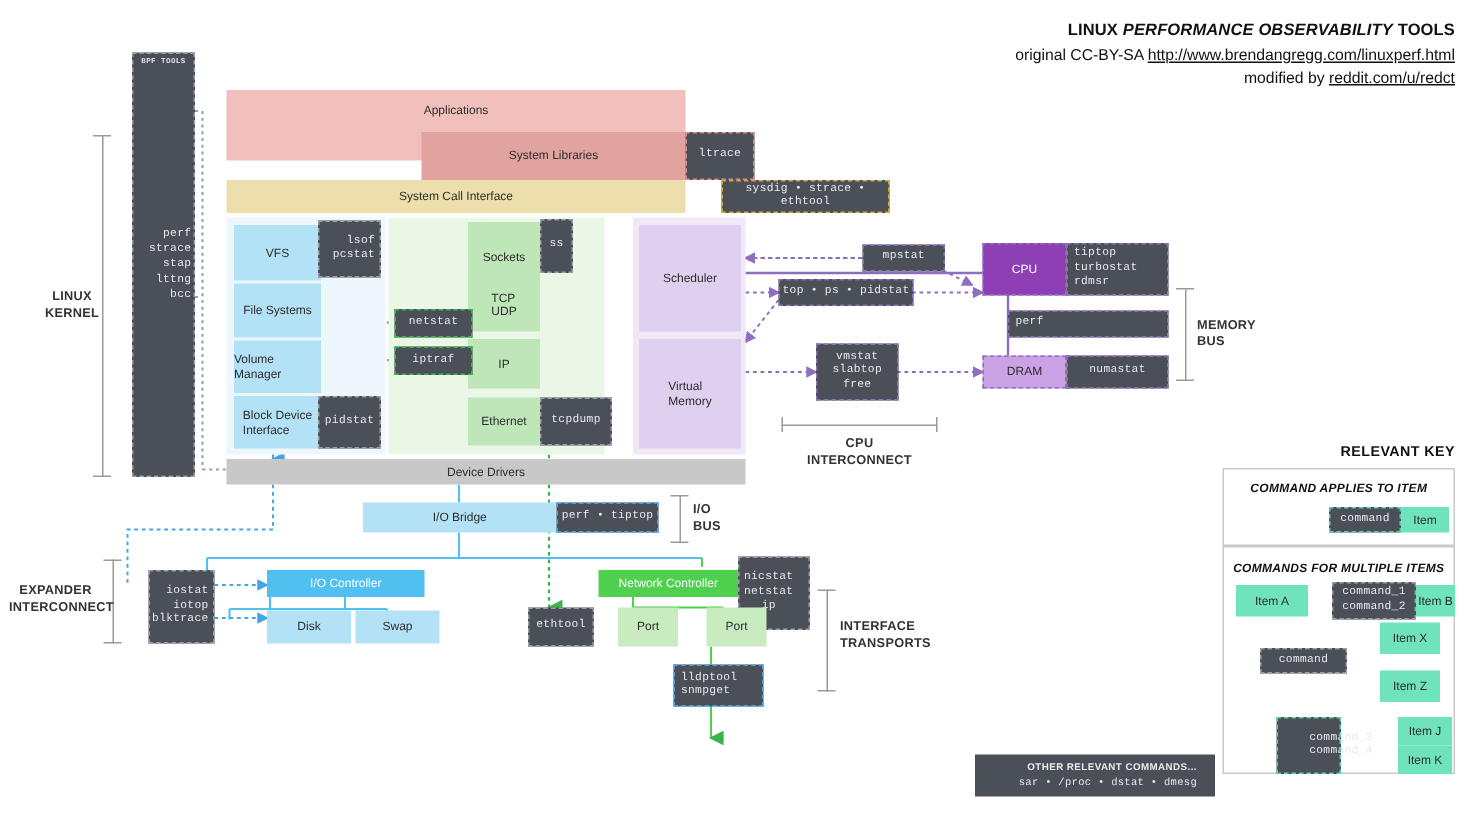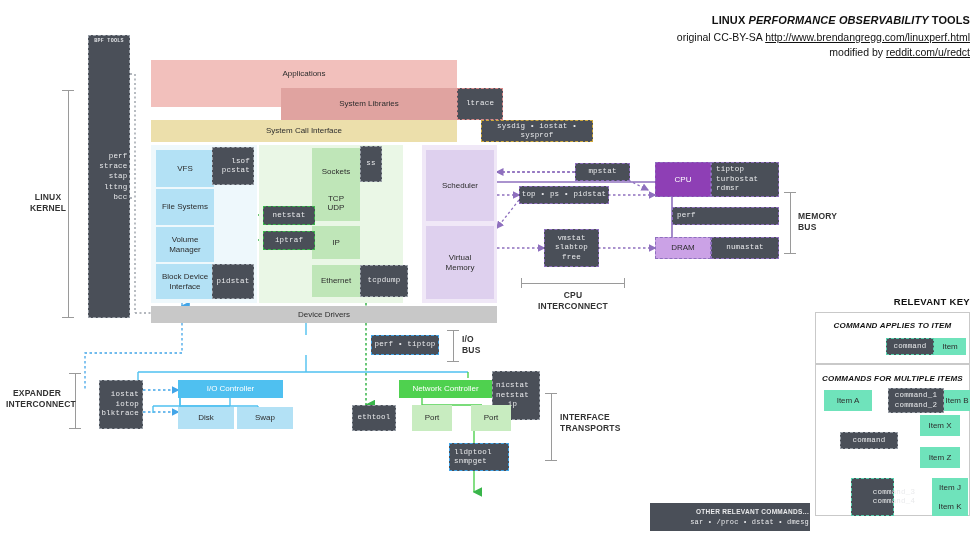--- a/index.html
+++ b/index.html
@@ -3,21 +3,21 @@
 <meta charset="utf-8">
 <style>
   html,body{margin:0;padding:0;}
   body{
     width:980px;height:552px;background:#ffffff;overflow:hidden;position:relative;
     font-family:"Liberation Sans",sans-serif;color:#333;
   }
   #stage{position:absolute;left:0;top:0;width:980px;height:552px;}
   .abs{position:absolute;box-sizing:border-box;}
   
-  .box{display:flex;align-items:center;justify-content:center;text-align:center;
+  .box{display:flex;align-items:center;justify-content:center;
        font-size:8px;line-height:1.15;color:#2d2d2d;}
   .cmd{background:#4a4f58;color:#e9eaec;font-family:"Liberation Mono",monospace;
        font-size:7.5px;line-height:1.25;display:flex;align-items:center;
        justify-content:center;text-align:center;letter-spacing:.2px;}
   .cmd.left{justify-content:flex-start;padding-left:5px;text-align:left;}
   
   .d-gray{outline:1.5px dashed #9aa0a8;outline-offset:-1px;}
   .d-green{outline:1.5px dashed #39b54a;outline-offset:-1px;}
   .d-blue{outline:1.5px dashed #42a5e8;outline-offset:-1px;}
   .d-purple{outline:1.5px dashed #8e6fbe;outline-offset:-1px;}
@@ -181,21 +181,21 @@
       <div class="bcap"></div>
   </div>
   <div class="abs sidelbl" style="left:18px;top:192px;width:60px;white-space:pre-line;">LINUX
 KERNEL</div>
 
   <div class="abs box c-app" style="left:151px;top:60px;width:306px;height:47px;align-items:flex-start;padding-top:9px;">Applications</div>
   <div class="abs box c-lib" style="left:281px;top:88px;width:176px;height:32px;">System Libraries</div>
   <div class="abs cmd d-red" style="left:457px;top:88px;width:46px;height:32px;">ltrace</div>
 
   <div class="abs box c-sci" style="left:151px;top:120px;width:306px;height:22px;">System Call Interface</div>
-  <div class="abs cmd d-yellow" style="left:481px;top:120px;width:112px;height:22px;">sysdig • iostat • sysprof</div>
+  <div class="abs cmd d-yellow" style="left:481px;top:120px;width:112px;height:22px;">sysdig • strace • ethtool</div>
 
   <div class="abs c-kbg" style="left:151px;top:145px;width:106px;height:158px;"></div>
   <div class="abs c-netbg" style="left:259px;top:145px;width:144px;height:158px;"></div>
   <div class="abs c-purplebg" style="left:422px;top:145px;width:75px;height:158px;"></div>
 
   <div class="abs box c-blue" style="left:156px;top:150px;width:58px;height:37px;">VFS</div>
   <div class="abs cmd d-gray" style="left:212px;top:147px;width:42px;height:38px;flex-direction:column;align-items:flex-end;padding-right:4px;white-space:pre-line;text-align:right;">lsof
 pcstat</div>
   <div class="abs box c-blue" style="left:156px;top:189px;width:58px;height:36px;">File Systems</div>
   <div class="abs box c-blue" style="left:156px;top:227px;width:58px;height:35px;">Volume Manager</div>
@@ -242,20 +242,21 @@
   <div class="hbrk" style="left:521px;top:278px;width:104px;height:10px;">
     <div class="hline"></div>
       <div class="lcap"></div>
       <div class="rcap"></div>
   </div>
   <div class="abs sidelbl" style="left:523px;top:290px;width:100px;white-space:pre-line;">CPU
 INTERCONNECT</div>
 
   <div class="abs box c-dd" style="left:151px;top:306px;width:346px;height:17px;">Device Drivers</div>
 
+  <div class="abs box c-iobridge" style="left:242px;top:335px;width:129px;height:20px;">I/O Bridge</div>
   <div class="abs cmd d-blue" style="left:371px;top:335px;width:68px;height:20px;">perf • tiptop</div>
 
   <div class="brk" style="left:447px;top:330px;width:12px;height:32px;">
     <div class="vline"></div>
       <div class="tcap"></div>
       <div class="bcap"></div>
   </div>
   <div class="abs sidelbl" style="left:462px;top:334px;width:40px;text-align:left;white-space:pre-line;">I/O
 BUS</div>
 
@@ -285,21 +286,21 @@
 snmpget</div>
 
   <div class="brk" style="left:545px;top:393px;width:12px;height:68px;">
     <div class="vline"></div>
       <div class="tcap"></div>
       <div class="bcap"></div>
   </div>
   <div class="abs sidelbl" style="left:560px;top:412px;width:72px;text-align:left;white-space:pre-line;">INTERFACE
 TRANSPORTS</div>
 
-  <div class="abs cmd" style="left:650px;top:503px;width:160px;height:28px;flex-direction:column;align-items:flex-end;justify-content:center;padding-right:1px;">
+  <div class="abs cmd" style="left:650px;top:503px;width:160px;height:28px;flex-direction:column;align-items:flex-end;justify-content:center;padding-right:12px;">
     <div style="font-family:'Liberation Sans',sans-serif;font-size:6.5px;font-weight:bold;letter-spacing:.3px;">OTHER RELEVANT COMMANDS...</div>
     <div style="font-size:7px;margin-top:2px;">sar • /proc • dstat • dmesg</div>
   </div>
 
   <div class="abs keyttl" style="left:800px;top:296px;width:170px;">RELEVANT KEY</div>
 
   <div class="abs keybox" style="left:815px;top:312px;width:155px;height:52px;"></div>
   <div class="abs keysec" style="left:820px;top:321px;width:145px;">COMMAND APPLIES TO ITEM</div>
   <div class="abs cmd d-teal" style="left:886px;top:338px;width:48px;height:17px;">command</div>
   <div class="abs box c-teal" style="left:934px;top:338px;width:32px;height:17px;">Item</div>

